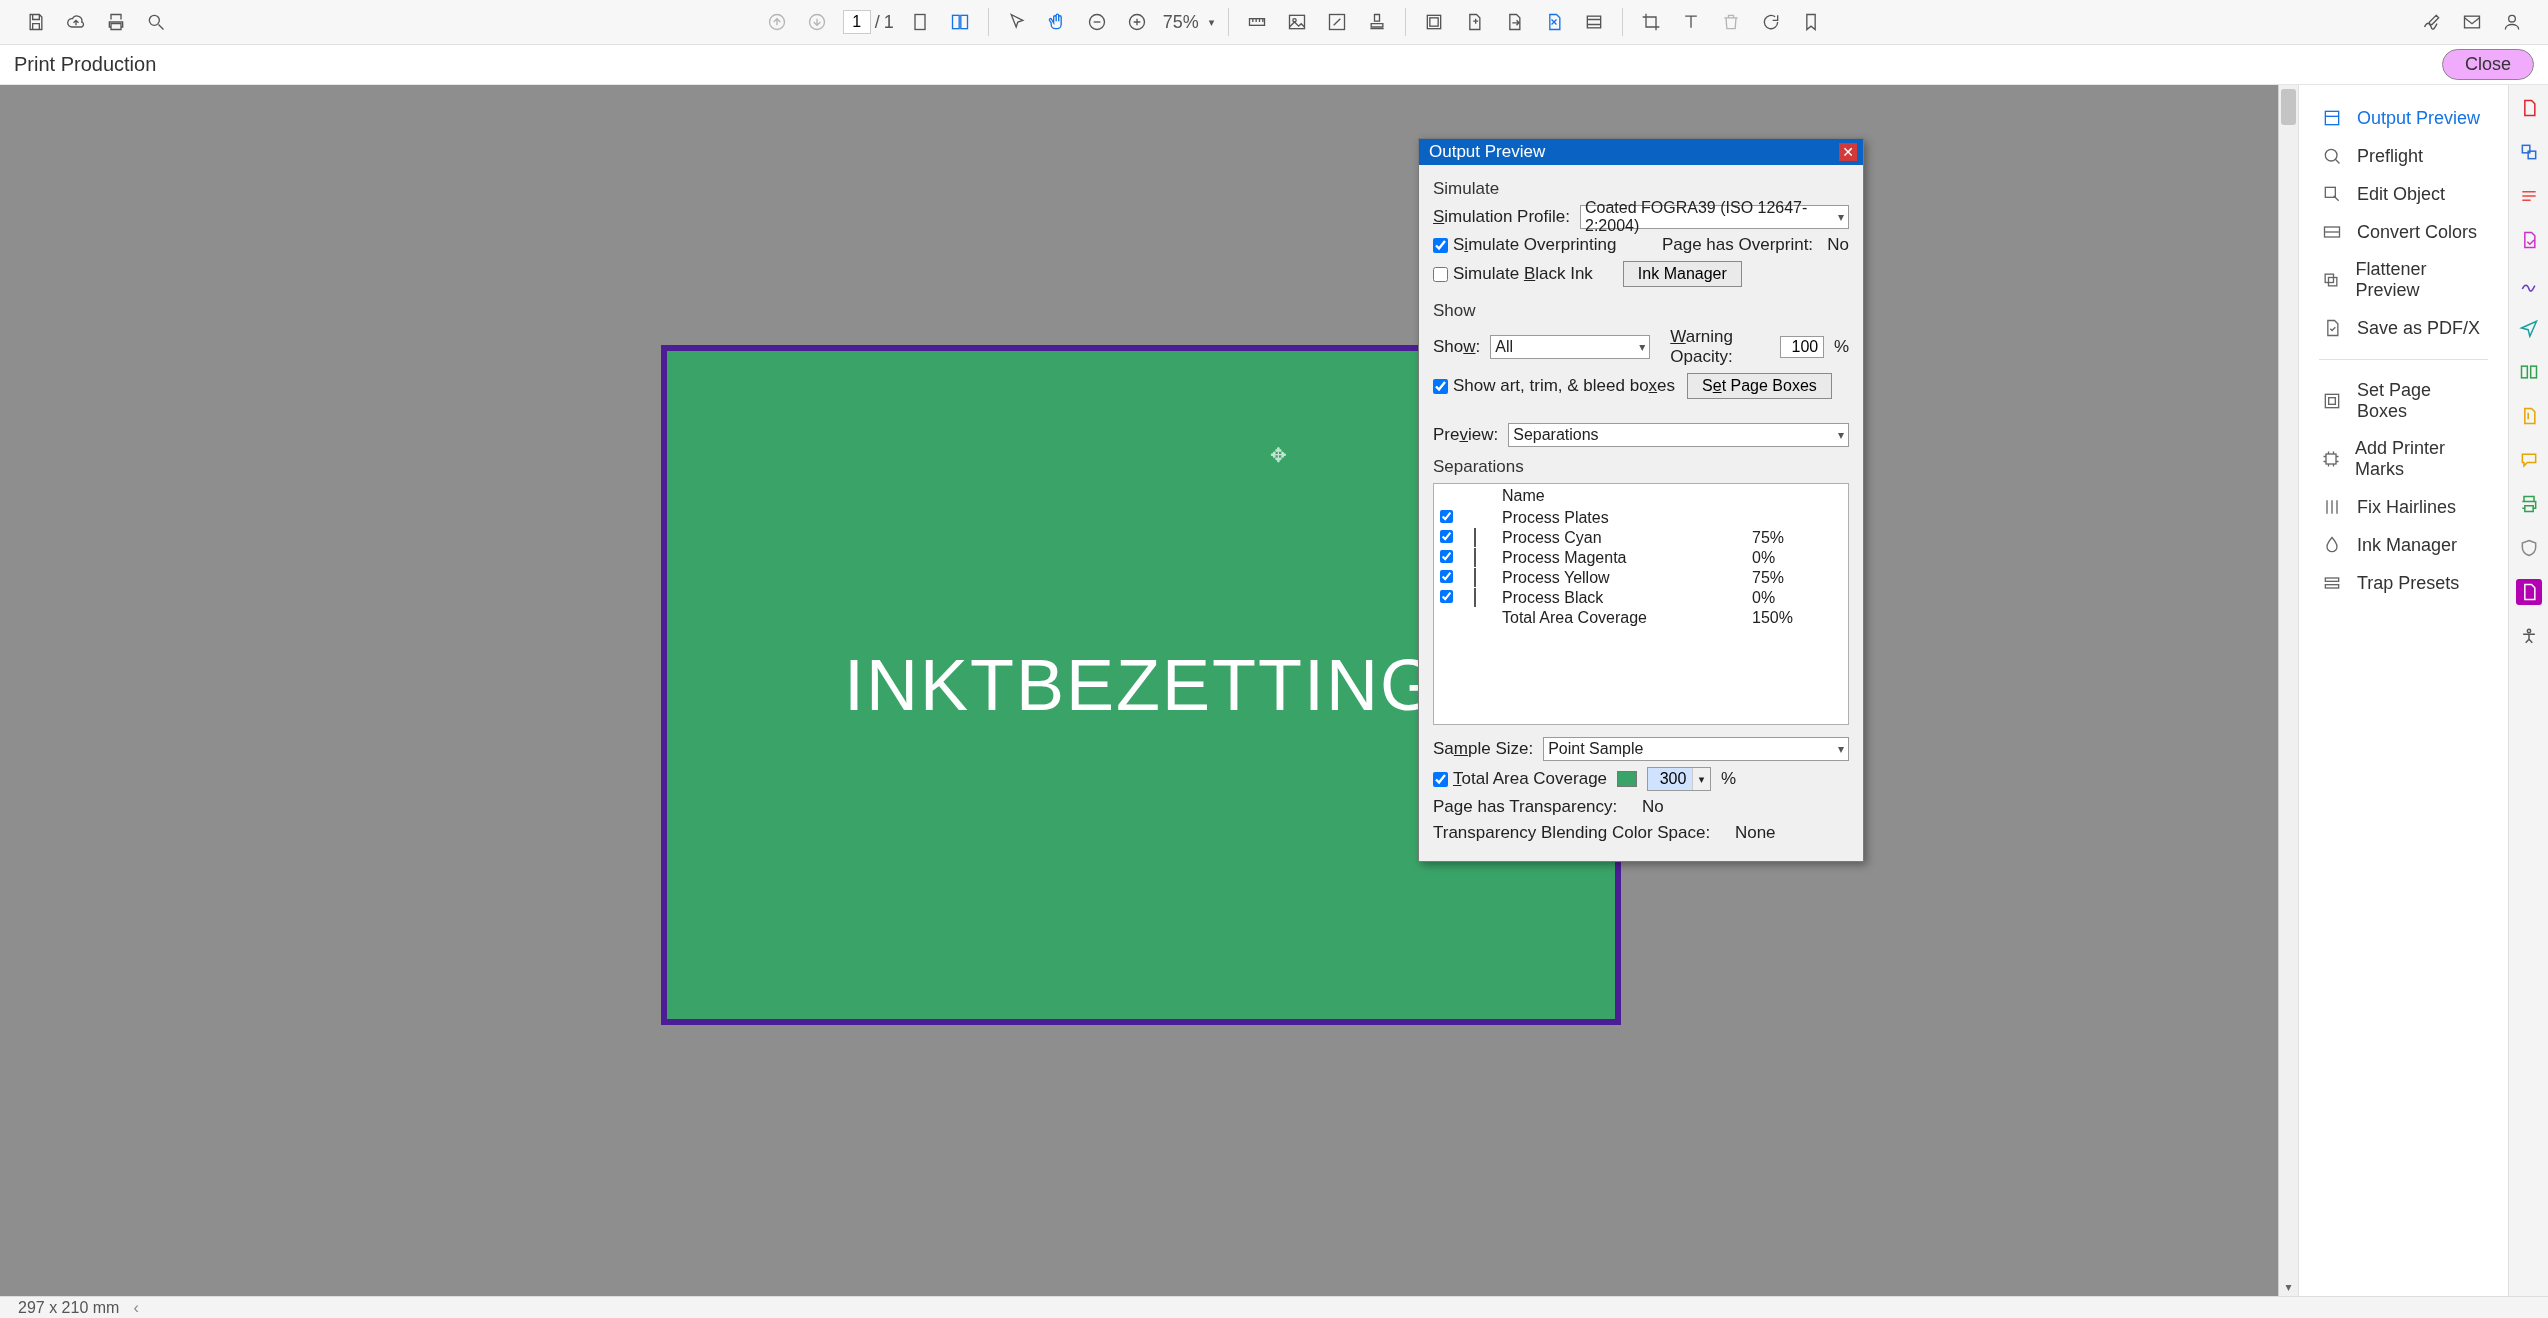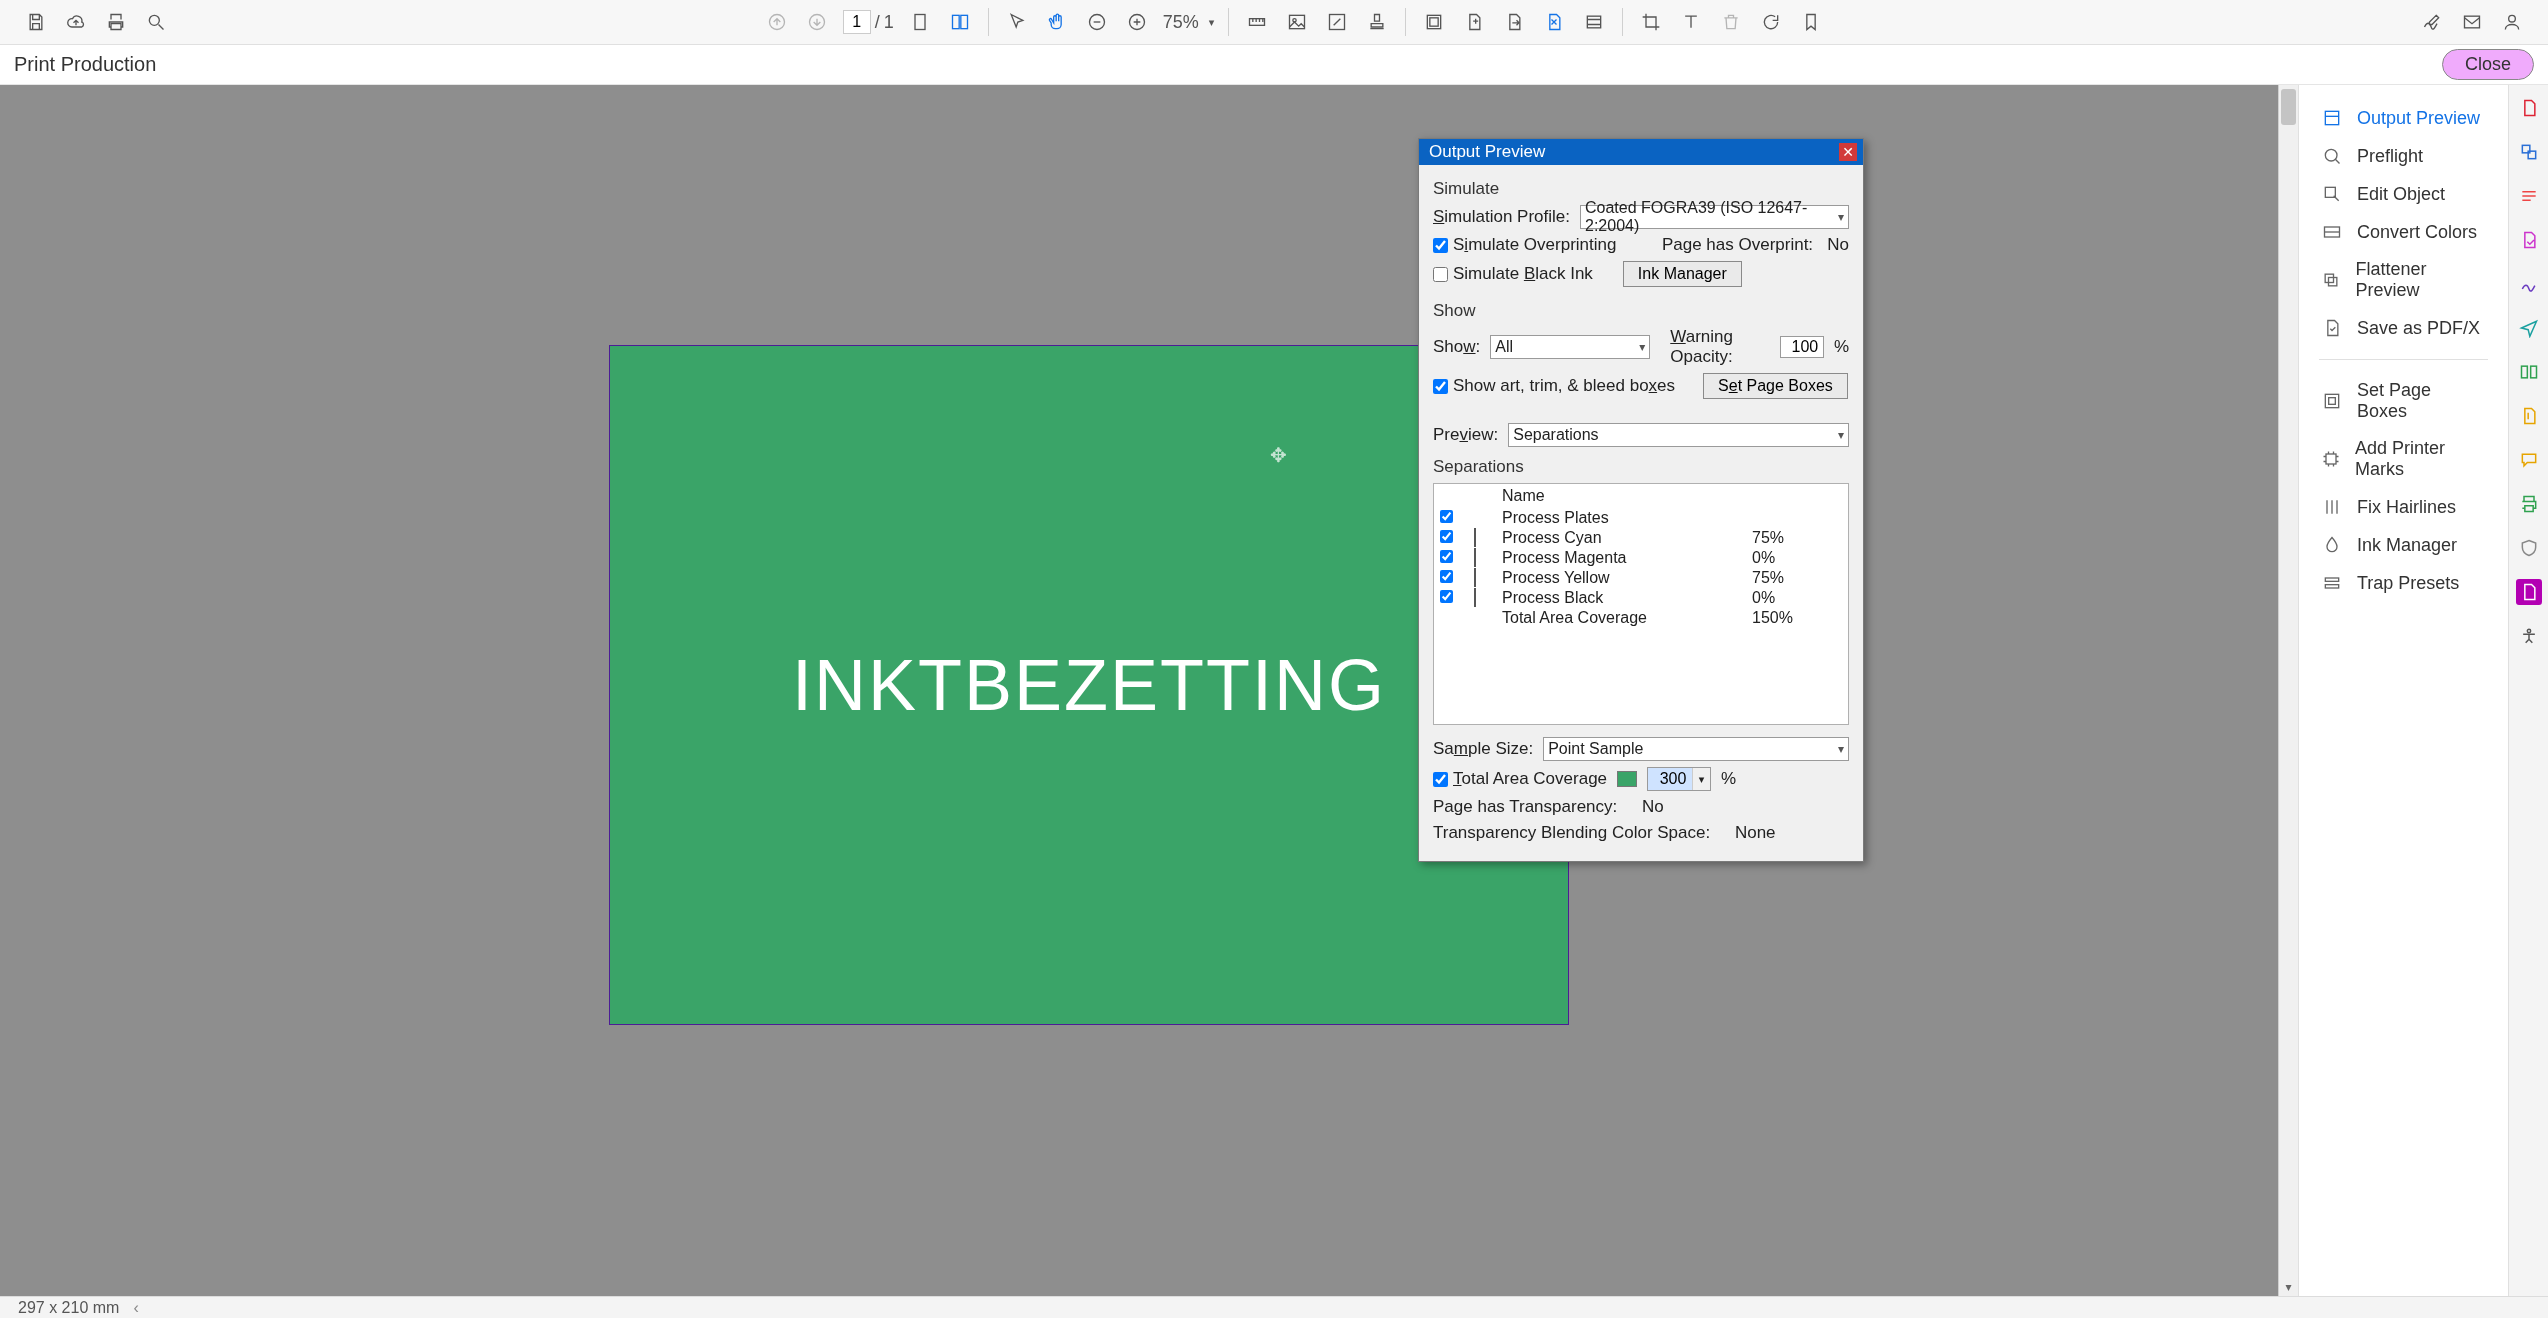--- a/index.html
+++ b/index.html
@@ -22,21 +22,21 @@
 .close-btn { border: 1px solid #888; border-radius: 18px; padding: 4px 22px; font-size: 18px; color: #333; background: #f0abfc; cursor: pointer; }
 
 
 .main { position: absolute; top: 85px; bottom: 22px; left: 0; right: 40px; display: flex; }
 .canvas-wrap { flex: 1; background: #8e8e8e; position: relative; overflow: hidden; }
 .scrollbar-v { position: absolute; top: 0; bottom: 0; right: 0; width: 20px; background: #f0f0f0; border-left: 1px solid #d0d0d0; }
 .scrollbar-v .thumb { position: absolute; left: 2px; right: 2px; top: 4px; height: 36px; background: #c4c4c4; border-radius: 3px; }
 .scrollbar-v .arrow { position: absolute; left: 0; right: 0; height: 18px; display:flex; align-items:center; justify-content:center; color:#666; font-size:12px; }
 .scrollbar-v .arrow.up { top: 0; } .scrollbar-v .arrow.down { bottom: 0; }
 
-.page { position: absolute; left: 609px; top: 260px; width: 960px; height: 680px; background: #3aa468; border: 1px solid #4c1d95; display:flex; align-items:center; justify-content:center; }
+.page { position: absolute; left: 661px; top: 260px; width: 960px; height: 680px; background: #3aa468; border: 6px solid #4c1d95; display:flex; align-items:center; justify-content:center; }
 .page-text { color: #fff; font-size: 72px; letter-spacing: 2px; font-weight: 400; }
 .cursor-mark { position: absolute; left: 1270px; top: 358px; color: rgba(255,255,255,0.7); font-size: 20px; }
 
 
 .right-panel { width: 210px; background: #fff; border-left: 1px solid #e0e0e0; padding: 14px 0; }
 .rp-item { display: flex; align-items: center; gap: 14px; padding: 8px 22px; font-size: 18px; color: #333; cursor: pointer; }
 .rp-item.active { color: #1473e6; }
 .rp-item .ico { width: 22px; height: 22px; display:flex; align-items:center; justify-content:center; color: #666; }
 .rp-item.active .ico { color: #1473e6; }
 .rp-item svg { width: 20px; height: 20px; stroke: currentColor; fill: none; stroke-width: 1.6; }
@@ -493,21 +493,21 @@
       <span>Sho<span class="u">w</span>:</span>
       <div class="dlg-select" style="flex:0 0 160px">
         <span>All</span>
           <span class="arrow">▾</span>
       </div>
       <span style="flex:1"></span>
       <span><span class="u">W</span>arning Opacity:</span>
       <input class="dlg-num" value="100" style="">
       <span>%</span>
     </div>
-    <div class="dlg-row" style="gap:28px">
+    <div class="dlg-row" style="gap:12px">
       <label>
           <input type="checkbox" checked="" style="">
           <span>Show art, trim, &amp; bleed bo<span class="u">x</span>es</span>
         </label>
       <button class="dlg-btn">S<span class="u">e</span>t Page Boxes</button>
     </div>
 
     <div class="dlg-row" style="margin-top:24px">
       <span>Pre<span class="u">v</span>iew:</span>
       <div class="dlg-select">

